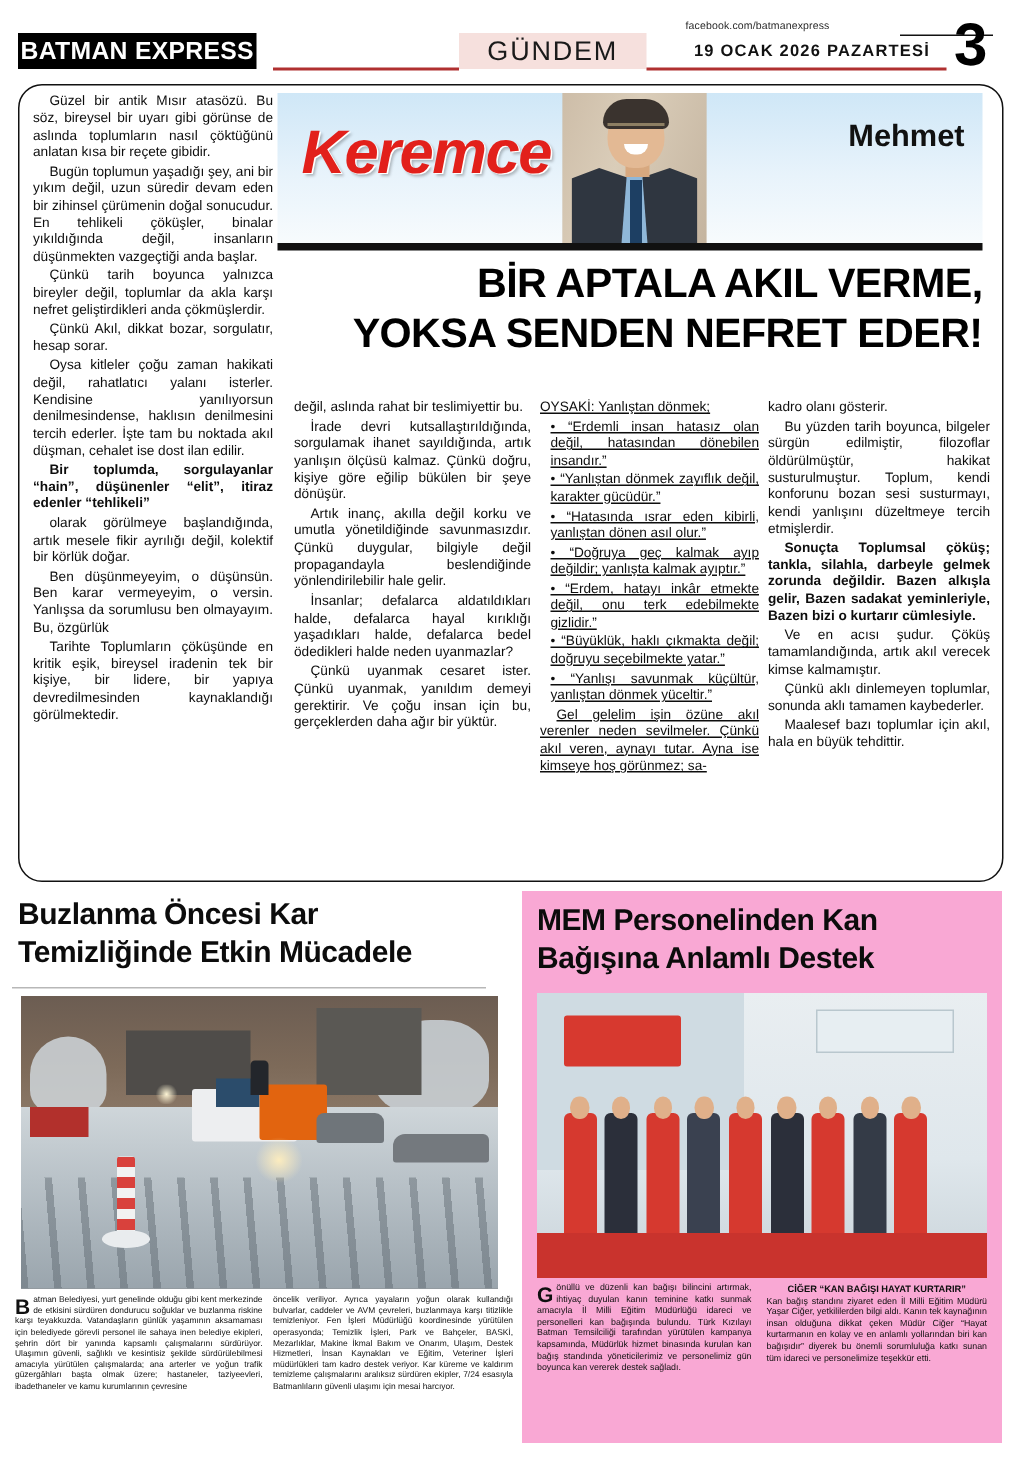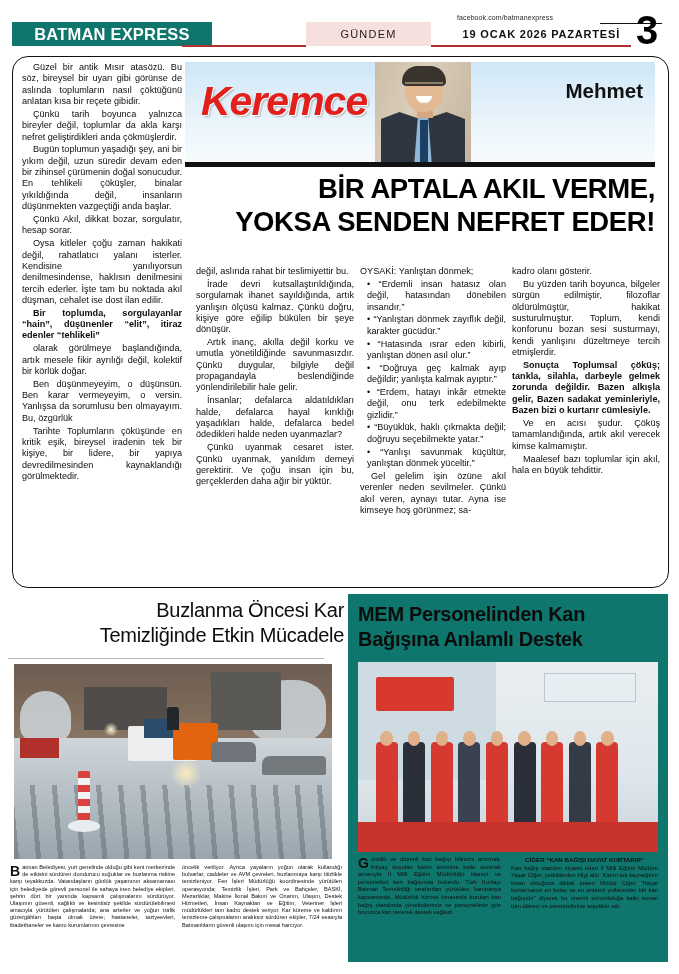--- a/index.html
+++ b/index.html
@@ -1,28 +1,28 @@
 <!DOCTYPE html>
 <html><head>
 <meta charset="utf-8">
 <style>
   html,body{margin:0;padding:0;background:#ffffff;}
   body{width:679px;height:974px;position:relative;overflow:hidden;
        font-family:"Liberation Sans",sans-serif;color:#111;}
 
   
   #masthead{position:absolute;left:0;top:0;width:679px;height:56px;}
-  .logo-box{position:absolute;left:12px;top:22px;width:200px;height:24px;
-            background:#0f766e;display:flex;align-items:center;justify-content:center;}
+  .logo-box{position:absolute;left:12px;top:22px;width:159px;height:24px;
+            background:#000000;display:flex;align-items:center;justify-content:center;}
   .logo-text{color:#ffffff;font-weight:bold;font-size:16.5px;letter-spacing:.2px;
              font-family:"Liberation Sans",sans-serif;font-stretch:condensed;}
   .rule-left{position:absolute;left:182px;top:45px;width:124px;height:1.5px;background:#b03030;}
   .section-tag{position:absolute;left:306px;top:22px;width:125px;height:24px;
                background:#f6e0dd;display:flex;align-items:center;justify-content:center;}
-  .section-tag span{font-size:11px;letter-spacing:1.2px;color:#1a1a1a;
+  .section-tag span{font-size:18px;letter-spacing:1.2px;color:#1a1a1a;
                     font-family:"Liberation Sans",sans-serif;}
   .rule-right{position:absolute;left:431px;top:45px;width:200px;height:1.5px;background:#b03030;}
   .fb-line{position:absolute;left:430px;top:14px;width:150px;text-align:center;
            font-size:7px;color:#2a2a2a;letter-spacing:.1px;}
   .date-line{position:absolute;left:430px;top:28px;width:190px;text-align:right;
              font-size:11px;font-weight:bold;letter-spacing:.8px;color:#111;}
   .top-dash{position:absolute;left:600px;top:23px;width:62px;height:1.4px;background:#111;}
   .page-num{position:absolute;left:636px;top:10px;font-size:40px;font-weight:bold;
             line-height:40px;color:#000;letter-spacing:-1px;}
 
@@ -60,28 +60,28 @@
 
   
   #article-frame{position:absolute;left:12px;top:56px;width:655px;height:530px;
       border:1.6px solid #111;border-radius:16px;pointer-events:none;}
   .acol{position:absolute;top:0;font-size:9.1px;line-height:11.35px;text-align:justify;
         color:#0d0d0d;}
   .acol p{margin:0 0 1.5px 0;text-indent:11px;}
   .acol p.b{font-weight:bold;}
   #acol1{left:22px;top:62px;width:160px;}
   #acol2{left:196px;top:266px;width:158px;}
-  #acol3{left:360px;top:266px;width:146px;}
+  #acol3{left:360px;top:266px;width:146px;text-decoration:underline;}
   #acol4{left:512px;top:266px;width:148px;}
   .acol .bullet{text-indent:0;padding-left:7px;}
 
   
   #story-left{position:absolute;left:12px;top:594px;width:332px;height:368px;}
-  .sl-head{position:absolute;left:0;top:4px;width:332px;text-align:right;
-      font-size:20px;font-weight:normal;line-height:24.5px;letter-spacing:-.3px;color:#0c0c0c;}
+  .sl-head{position:absolute;left:0;top:4px;width:332px;text-align:left;
+      font-size:20px;font-weight:bold;line-height:24.5px;letter-spacing:-.3px;color:#0c0c0c;}
   .sl-rule{position:absolute;left:8px;top:658px;width:316px;height:1.2px;background:#b7b7b7;}
   #snowphoto{position:absolute;left:14px;top:664px;width:318px;height:195px;overflow:hidden;
       background:#25313b;}
   .sky{position:absolute;left:0;top:0;width:100%;height:40%;
        background:linear-gradient(180deg,#6c5d52 0%,#7d6a59 60%,#8a7766 100%);}
   .bldgA{position:absolute;left:22%;top:12%;width:26%;height:22%;background:#4f4c49;}
   .bldgB{position:absolute;left:62%;top:4%;width:22%;height:30%;background:#5a5854;}
   .treeL{position:absolute;left:2%;top:14%;width:16%;height:26%;background:#cfd6da;
          border-radius:50% 50% 30% 30%;opacity:.85;}
   .treeR{position:absolute;left:74%;top:8%;width:24%;height:32%;background:#cdd5da;
@@ -105,21 +105,21 @@
   .streetlt{position:absolute;left:28%;top:30%;width:5%;height:7%;
        background:radial-gradient(circle,rgba(255,246,214,1),rgba(255,246,214,0) 70%);}
   .sl-c1{position:absolute;left:10px;top:864px;width:165px;font-size:5.6px;line-height:7.2px;
        text-align:justify;color:#111;}
   .sl-c2{position:absolute;left:182px;top:864px;width:160px;font-size:5.6px;line-height:7.2px;
        text-align:justify;color:#111;}
   .dropcap{float:left;font-size:14px;line-height:12px;font-weight:bold;padding:1px 2px 0 0;}
 
   
   #story-right{position:absolute;left:348px;top:594px;width:320px;height:368px;
-      background:#0f766e;}
+      background:#f9a8d4;}
   .sr-head{position:absolute;left:10px;top:8px;width:300px;
       font-size:20px;font-weight:bold;line-height:25px;letter-spacing:-.3px;color:#0c0c0c;}
   #blood-photo{position:absolute;left:10px;top:68px;width:300px;height:190px;overflow:hidden;
       background:#dfe6ea;}
   .room{position:absolute;inset:0;background:linear-gradient(180deg,#e9eef1 0%,#dfe7ec 58%,#c9d3d9 100%);}
   .wallpanel{position:absolute;left:0;top:0;width:46%;height:62%;background:#cfdbe2;}
   .banner{position:absolute;left:6%;top:8%;width:26%;height:18%;background:#d7392f;border-radius:2px;}
   .banner2{position:absolute;left:62%;top:6%;width:30%;height:14%;background:#e7eef2;border:1px solid #b9c7ce;}
   .people{position:absolute;left:4%;top:34%;width:92%;height:56%;}
   .pp{position:absolute;bottom:0;width:8%;height:86%;border-radius:4px 4px 0 0;}
@@ -170,22 +170,22 @@
 </div>
 <div id="keremce-bar"></div>
 
 <div id="headline">
   <div class="hl">BİR APTALA AKIL VERME,</div>
   <div class="hl">YOKSA SENDEN NEFRET EDER!</div>
 </div>
 
 <div class="acol" id="acol1">
     <p>Güzel bir antik Mısır atasözü. Bu söz, bireysel bir uyarı gibi görünse de aslında toplumların nasıl çöktüğünü anlatan kısa bir reçete gibidir.</p>
+    <p>Bugün toplumun yaşadığı şey, ani bir yıkım değil, uzun süredir devam eden bir zihinsel çürümenin doğal sonucudur. En tehlikeli çöküşler, binalar yıkıldığında değil, insanların düşünmekten vazgeçtiği anda başlar.</p>
     <p>Çünkü tarih boyunca yalnızca bireyler değil, toplumlar da akla karşı nefret geliştirdikleri anda çökmüşlerdir.</p>
-    <p>Bugün toplumun yaşadığı şey, ani bir yıkım değil, uzun süredir devam eden bir zihinsel çürümenin doğal sonucudur. En tehlikeli çöküşler, binalar yıkıldığında değil, insanların düşünmekten vazgeçtiği anda başlar.</p>
     <p>Çünkü Akıl, dikkat bozar, sorgulatır, hesap sorar.</p>
     <p>Oysa kitleler çoğu zaman hakikati değil, rahatlatıcı yalanı isterler. Kendisine yanılıyorsun denilmesindense, haklısın denilmesini tercih ederler. İşte tam bu noktada akıl düşman, cehalet ise dost ilan edilir.</p>
     <p class="b">Bir toplumda, sorgulayanlar “hain”, düşünenler “elit”, itiraz edenler “tehlikeli”</p>
     <p>olarak görülmeye başlandığında, artık mesele fikir ayrılığı değil, kolektif bir körlük doğar.</p>
     <p>Ben düşünmeyeyim, o düşünsün. Ben karar vermeyeyim, o versin. Yanlışsa da sorumlusu ben olmayayım. Bu, özgürlük</p>
     <p>Tarihte Toplumların çöküşünde en kritik eşik, bireysel iradenin tek bir kişiye, bir lidere, bir yapıya devredilmesinden kaynaklandığı görülmektedir.</p>
   </div>
 <div class="acol" id="acol2">
     <p style="text-indent: 0px;">değil, aslında rahat bir teslimiyettir bu.</p>
     <p>İrade devri kutsallaştırıldığında, sorgulamak ihanet sayıldığında, artık yanlışın ölçüsü kalmaz. Çünkü doğru, kişiye göre eğilip bükülen bir şeye dönüşür.</p>
@@ -202,20 +202,21 @@
     <p class="bullet">• “Erdem, hatayı inkâr etmekte değil, onu terk edebilmekte gizlidir.”</p>
     <p class="bullet">• “Büyüklük, haklı çıkmakta değil; doğruyu seçebilmekte yatar.”</p>
     <p class="bullet">• “Yanlışı savunmak küçültür, yanlıştan dönmek yüceltir.”</p>
     <p>Gel gelelim işin özüne akıl verenler neden sevilmeler. Çünkü akıl veren, aynayı tutar. Ayna ise kimseye hoş görünmez; sa-</p>
   </div>
 <div class="acol" id="acol4">
     <p style="text-indent: 0px;">kadro olanı gösterir.</p>
     <p>Bu yüzden tarih boyunca, bilgeler sürgün edilmiştir, filozoflar öldürülmüştür, hakikat susturulmuştur. Toplum, kendi konforunu bozan sesi susturmayı, kendi yanlışını düzeltmeye tercih etmişlerdir.</p>
     <p class="b">Sonuçta Toplumsal çöküş; tankla, silahla, darbeyle gelmek zorunda değildir. Bazen alkışla gelir, Bazen sadakat yeminleriyle, Bazen bizi o kurtarır cümlesiyle.</p>
     <p>Ve en acısı şudur. Çöküş tamamlandığında, artık akıl verecek kimse kalmamıştır.</p>
+    <p>Çünkü aklı dinlemeyen toplumlar, sonunda aklı tamamen kaybederler.</p>
     <p>Maalesef bazı toplumlar için akıl, hala en büyük tehdittir.</p>
   </div>
 
 <div id="story-left">
   <div class="sl-head">
     <div>Buzlanma Öncesi Kar</div>
     <div>Temizliğinde Etkin Mücadele</div>
   </div>
 </div>
 <div class="sl-rule"></div>

